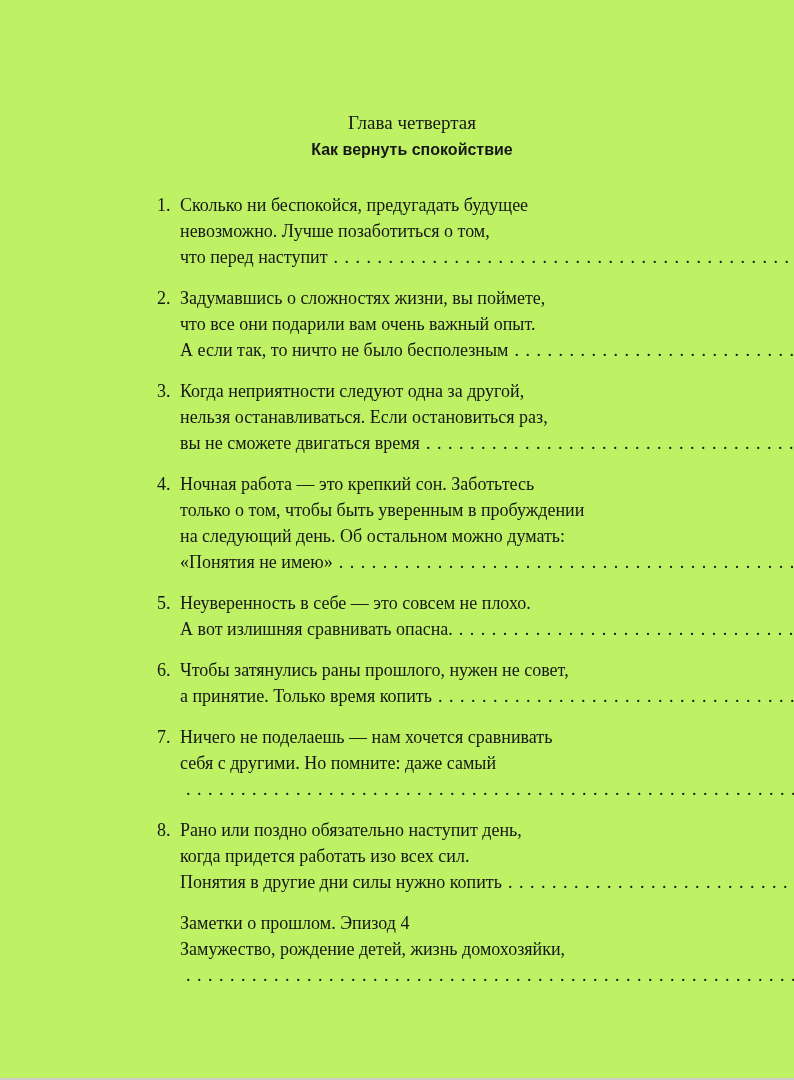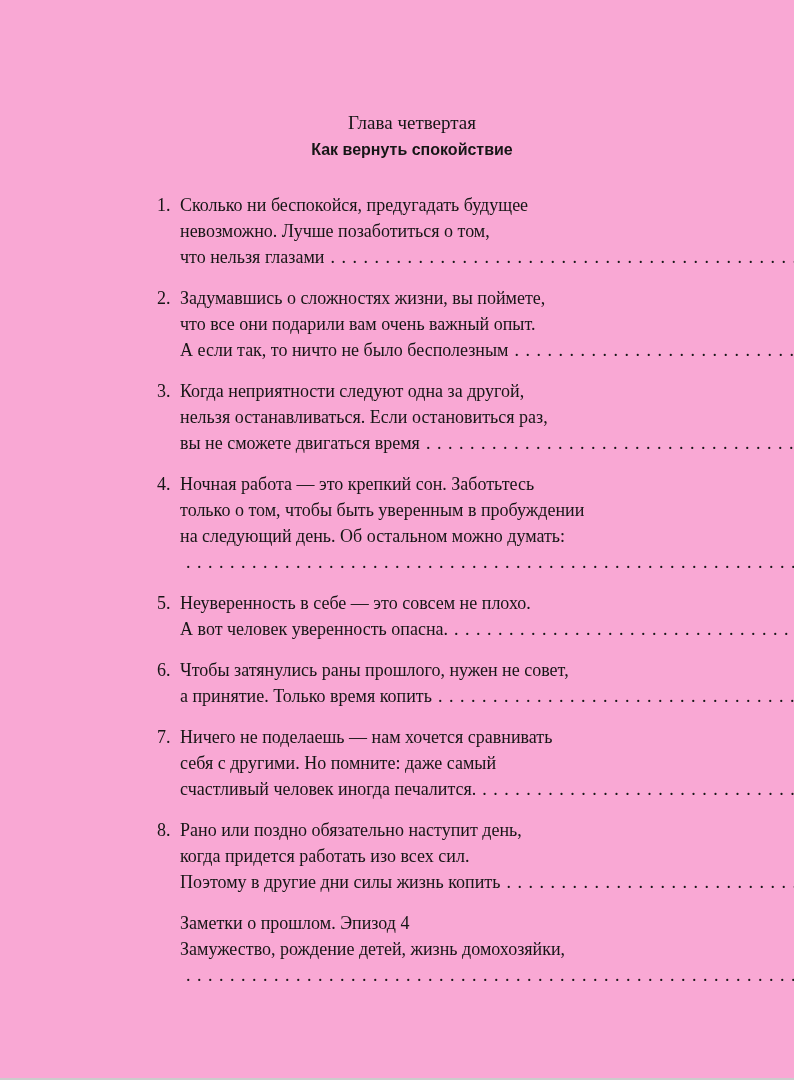--- a/index.html
+++ b/index.html
@@ -11,21 +11,21 @@
     height: 1080px;
     background: #ffffff;
     font-family: "Liberation Serif", "DejaVu Serif", serif;
     color: #161616;
     position: relative;
     overflow: hidden;
   }
   .page {
     position: absolute;
     inset: 0;
-    background: #f9a8d4;
+    background: #bef264;
   }
   .content {
     position: absolute;
     left: 157px;
     top: 110px;
     width: 510px;
   }
   .heading {
     text-align: center;
     margin-bottom: 28px;
@@ -82,21 +82,21 @@
       <div class="chapter-label">Глава четвертая</div>
       <div class="chapter-title">Как вернуть спокойствие</div>
     </div>
     <div class="toc">
         <div class="entry">
           <div class="num">1.</div>
           <div class="entry-body">
             <div class="line">Сколько ни беспокойся, предугадать будущее</div>
             <div class="line">невозможно. Лучше позаботиться о том,</div>
             <div class="lastline">
-              <span class="txt">что нельзя глазами</span>
+              <span class="txt">что перед наступит</span>
               <span class="leader">. . . . . . . . . . . . . . . . . . . . . . . . . . . . . . . . . . . . . . . . . . . . . . . . . . . . . . . . . . . .</span>
             </div>
           </div>
         </div>
         <div class="entry">
           <div class="num">2.</div>
           <div class="entry-body">
             <div class="line">Задумавшись о сложностях жизни, вы поймете,</div>
             <div class="line">что все они подарили вам очень важный опыт.</div>
             <div class="lastline">
@@ -116,62 +116,62 @@
             </div>
           </div>
         </div>
         <div class="entry">
           <div class="num">4.</div>
           <div class="entry-body">
             <div class="line">Ночная работа — это крепкий сон. Заботьтесь</div>
             <div class="line">только о том, чтобы быть уверенным в пробуждении</div>
             <div class="line">на следующий день. Об остальном можно думать:</div>
             <div class="lastline">
+              <span class="txt">«Понятия не имею»</span>
               <span class="leader">. . . . . . . . . . . . . . . . . . . . . . . . . . . . . . . . . . . . . . . . . . . . . . . . . . . . . . . . . . . .</span>
             </div>
           </div>
         </div>
         <div class="entry">
           <div class="num">5.</div>
           <div class="entry-body">
             <div class="line">Неуверенность в себе — это совсем не плохо.</div>
             <div class="lastline">
-              <span class="txt">А вот человек уверенность опасна.</span>
+              <span class="txt">А вот излишняя сравнивать опасна.</span>
               <span class="leader">. . . . . . . . . . . . . . . . . . . . . . . . . . . . . . . . . . . . . . . . . . . . . . . . . . . . . . . . . . . .</span>
             </div>
           </div>
         </div>
         <div class="entry">
           <div class="num">6.</div>
           <div class="entry-body">
             <div class="line">Чтобы затянулись раны прошлого, нужен не совет,</div>
             <div class="lastline">
               <span class="txt">а принятие. Только время копить</span>
               <span class="leader">. . . . . . . . . . . . . . . . . . . . . . . . . . . . . . . . . . . . . . . . . . . . . . . . . . . . . . . . . . . .</span>
             </div>
           </div>
         </div>
         <div class="entry">
           <div class="num">7.</div>
           <div class="entry-body">
             <div class="line">Ничего не поделаешь — нам хочется сравнивать</div>
             <div class="line">себя с другими. Но помните: даже самый</div>
             <div class="lastline">
-              <span class="txt">счастливый человек иногда печалится.</span>
               <span class="leader">. . . . . . . . . . . . . . . . . . . . . . . . . . . . . . . . . . . . . . . . . . . . . . . . . . . . . . . . . . . .</span>
             </div>
           </div>
         </div>
         <div class="entry">
           <div class="num">8.</div>
           <div class="entry-body">
             <div class="line">Рано или поздно обязательно наступит день,</div>
             <div class="line">когда придется работать изо всех сил.</div>
             <div class="lastline">
-              <span class="txt">Поэтому в другие дни силы жизнь копить</span>
+              <span class="txt">Понятия в другие дни силы нужно копить</span>
               <span class="leader">. . . . . . . . . . . . . . . . . . . . . . . . . . . . . . . . . . . . . . . . . . . . . . . . . . . . . . . . . . . .</span>
             </div>
           </div>
         </div>
         <div class="entry">
           <div class="num"></div>
           <div class="entry-body">
             <div class="line">Заметки о прошлом. Эпизод 4</div>
             <div class="line">Замужество, рождение детей, жизнь домохозяйки,</div>
             <div class="lastline">

